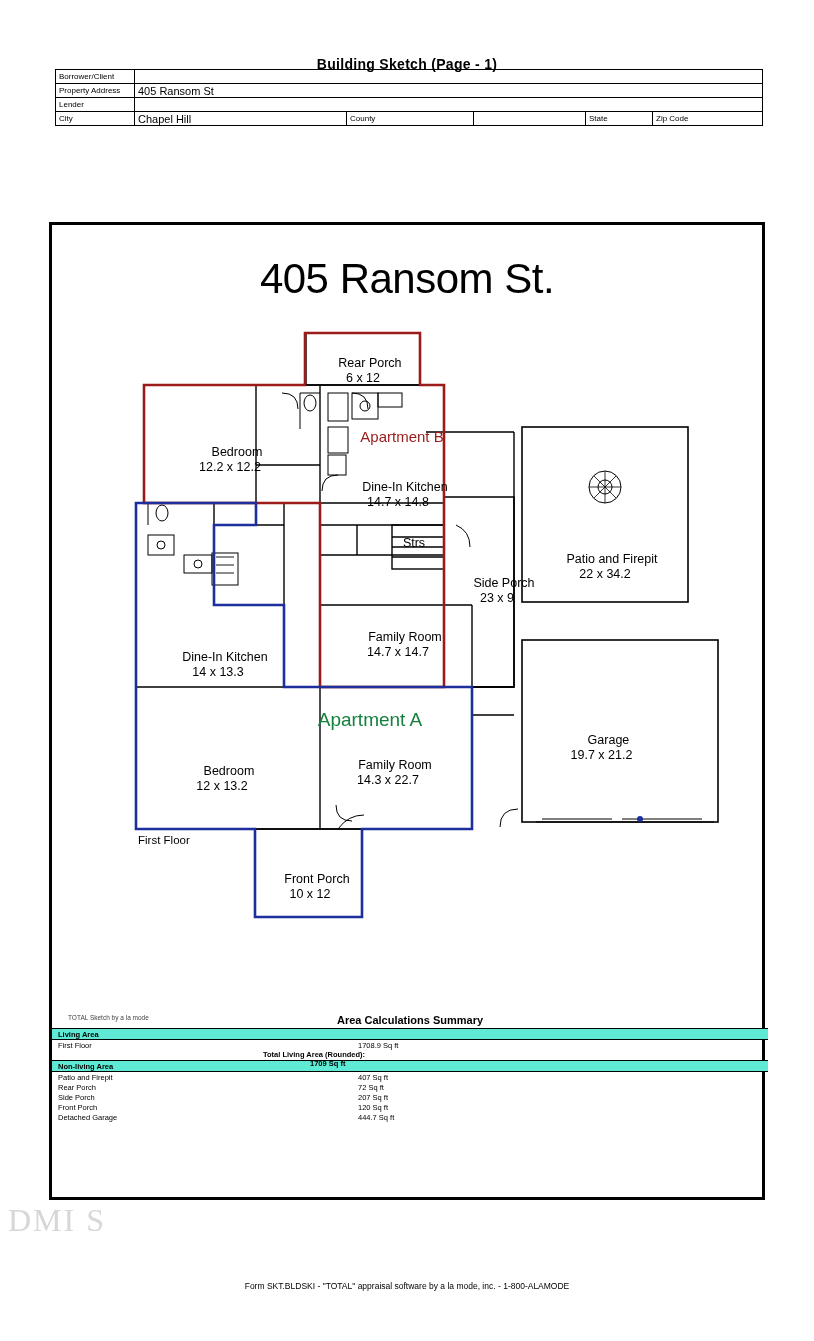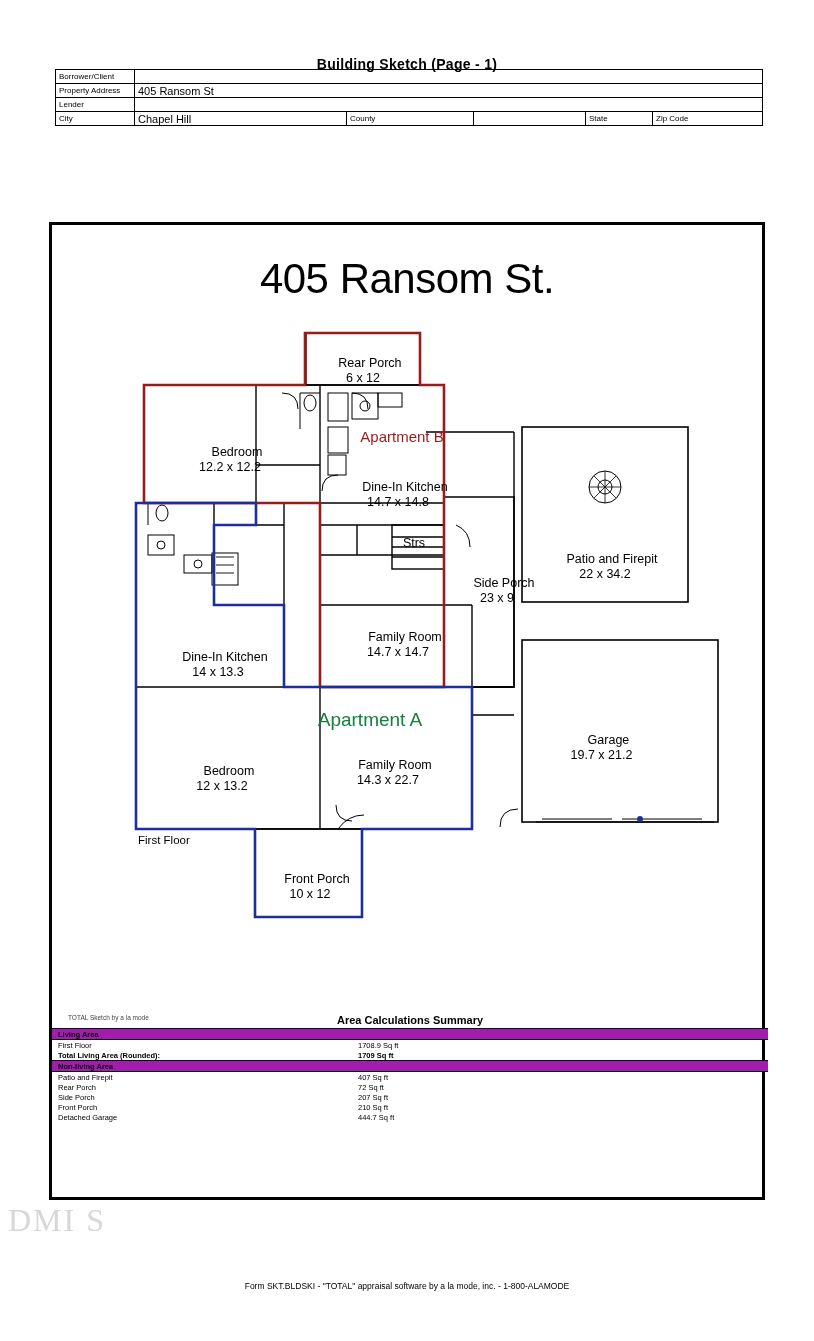--- a/index.html
+++ b/index.html
@@ -120,26 +120,26 @@
     font-size: 7.5px;
   }
   .calc-row {
     display: flex;
     height: 10px;
     align-items: center;
   }
   .calc-row .c-name { width: 300px; padding-left: 6px; }
   .calc-row .c-val { width: 200px; text-align: left; }
   .calc-row.section {
-    background: #a21caf;
+    background: #5eead4;
     font-weight: bold;
     border-top: 1px solid #000;
     border-bottom: 1px solid #000;
   }
-  .calc-row.bold { font-weight: bold; }
+  .calc-row.bold { font-weight: bold; flex-direction: column; }
 
   
   .footer-form {
     position: absolute;
     left: 0;
     top: 1281px;
     width: 814px;
     text-align: center;
     font-size: 8.5px;
   }
@@ -354,21 +354,21 @@
     <div class="calc-row">
       <div class="c-name">Rear Porch</div>
       <div class="c-val">72 Sq ft</div>
     </div>
     <div class="calc-row">
       <div class="c-name">Side Porch</div>
       <div class="c-val">207 Sq ft</div>
     </div>
     <div class="calc-row">
       <div class="c-name">Front Porch</div>
-      <div class="c-val">210 Sq ft</div>
+      <div class="c-val">120 Sq ft</div>
     </div>
     <div class="calc-row">
       <div class="c-name">Detached Garage</div>
       <div class="c-val">444.7 Sq ft</div>
     </div>
   </div>
 
 </div>
 
 <div class="watermark">DMI S</div>

